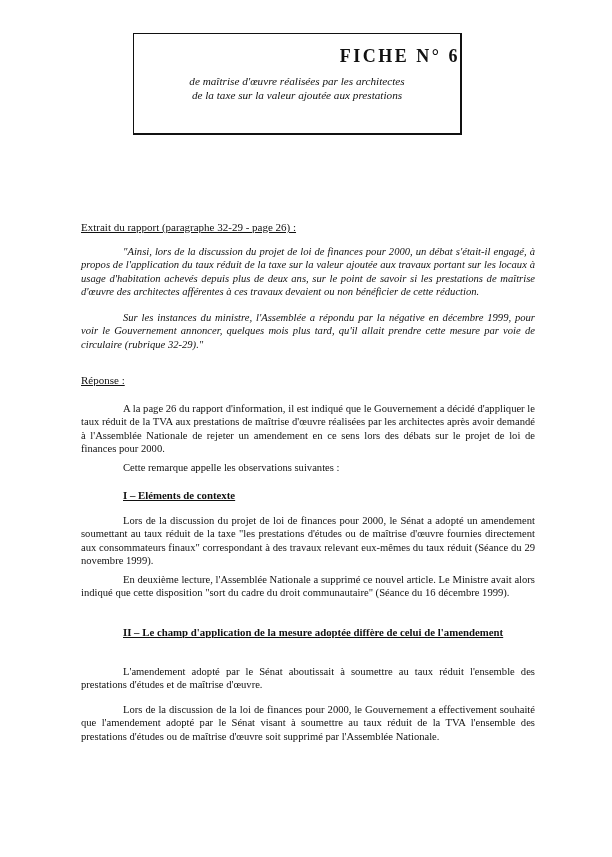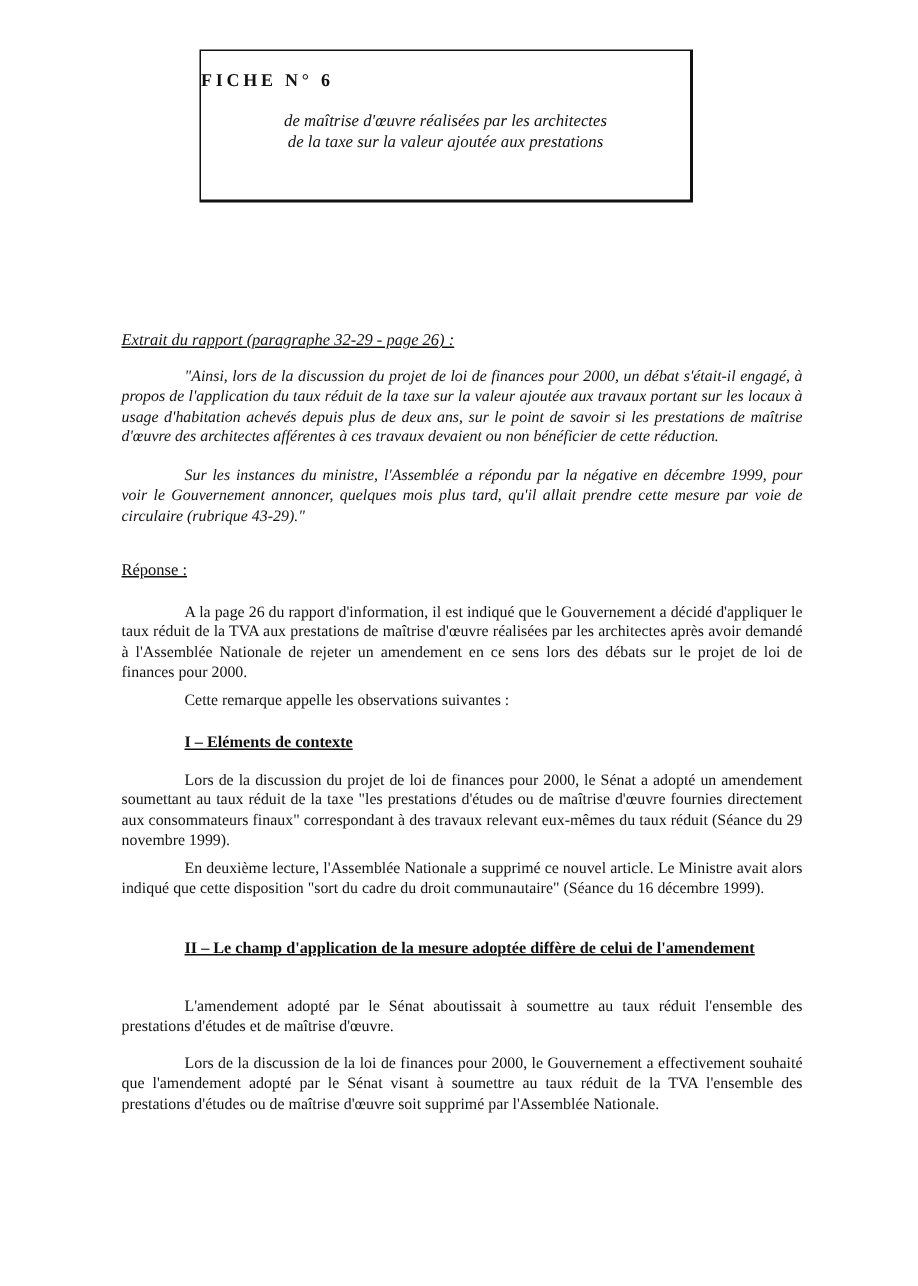--- a/index.html
+++ b/index.html
@@ -1,21 +1,21 @@
 <!DOCTYPE html>
 <html><head>
 <meta charset="utf-8">
 <style>
   html, body { margin: 0; padding: 0; background: #ffffff; }
   body { width: 612px; height: 857px; position: relative; overflow: hidden;
          font-family: "Liberation Serif", "DejaVu Serif", serif; color: #111; }
   .box { position: absolute; left: 133px; top: 33px; width: 326px; height: 99px;
          border: 1.5px solid #111; border-right-width: 2px; border-bottom-width: 2.5px; box-sizing: content-box; }
-  .fiche-title { position: absolute; left: 0; right: 0; top: 12px; text-align: left;
-         font-weight: bold; font-size: 12px; letter-spacing: 2.5px; }
+  .fiche-title { position: absolute; left: 0; right: 0; top: 12px; text-align: right;
+         font-weight: bold; font-size: 18px; letter-spacing: 2.5px; }
   .fiche-sub { position: absolute; left: 0; right: 0; top: 40px; text-align: center;
          font-style: italic; font-size: 11.2px; line-height: 14px; }
   .sec-head { position: absolute; left: 81px; font-size: 11px; text-decoration: underline; }
   .para { position: absolute; left: 81px; width: 454px; font-size: 10.6px; line-height: 13.3px;
           text-align: justify; margin: 0; }
   .para.it { font-style: italic; }
   .indent { text-indent: 42px; }
   .sub-head { position: absolute; left: 81px; width: 454px; font-size: 10.8px; font-weight: bold;
           line-height: 13.3px; text-align: justify; text-indent: 42px; margin: 0; text-decoration: underline; }
   p { margin: 0; }
@@ -24,24 +24,24 @@
 <body>
 
 <div class="box">
   <div class="fiche-title">FICHE N° 6</div>
   <div class="fiche-sub">
     <div>de maîtrise d'œuvre réalisées par les architectes</div>
     <div>de la taxe sur la valeur ajoutée aux prestations</div>
   </div>
 </div>
 
-<div class="sec-head" style="top:221px;font-style:italic;">Extrait du rapport (paragraphe 32-29 - page 26) :</div>
+<div class="sec-head" style="top:221px;">Extrait du rapport (paragraphe 32-29 - page 26) :</div>
 
 <p class="para it indent" style="top:245px;">"Ainsi, lors de la discussion du projet de loi de finances pour 2000, un débat s'était-il engagé, à propos de l'application du taux réduit de la taxe sur la valeur ajoutée aux travaux portant sur les locaux à usage d'habitation achevés depuis plus de deux ans, sur le point de savoir si les prestations de maîtrise d'œuvre des architectes afférentes à ces travaux devaient ou non bénéficier de cette réduction.</p>
-<p class="para it indent" style="top:311px;">Sur les instances du ministre, l'Assemblée a répondu par la négative en décembre 1999, pour voir le Gouvernement annoncer, quelques mois plus tard, qu'il allait prendre cette mesure par voie de circulaire (rubrique 43-29)."</p>
+<p class="para it indent" style="top:311px;">Sur les instances du ministre, l'Assemblée a répondu par la négative en décembre 1999, pour voir le Gouvernement annoncer, quelques mois plus tard, qu'il allait prendre cette mesure par voie de circulaire (rubrique 32-29)."</p>
 
 <div class="sec-head" style="top:374px;">Réponse :</div>
 
 <p class="para indent" style="top:402px;">A la page 26 du rapport d'information, il est indiqué que le Gouvernement a décidé d'appliquer le taux réduit de la TVA aux prestations de maîtrise d'œuvre réalisées par les architectes après avoir demandé à l'Assemblée Nationale de rejeter un amendement en ce sens lors des débats sur le projet de loi de finances pour 2000.</p>
 <p class="para indent" style="top:461px;">Cette remarque appelle les observations suivantes :</p>
 
 <p class="sub-head" style="top:489px;">I – Eléments de contexte</p>
 
 <p class="para indent" style="top:514px;">Lors de la discussion du projet de loi de finances pour 2000, le Sénat a adopté un amendement soumettant au taux réduit de la taxe "les prestations d'études ou de maîtrise d'œuvre fournies directement aux consommateurs finaux" correspondant à des travaux relevant eux-mêmes du taux réduit (Séance du 29 novembre 1999).</p>
 <p class="para indent" style="top:573px;">En deuxième lecture, l'Assemblée Nationale a supprimé ce nouvel article. Le Ministre avait alors indiqué que cette disposition "sort du cadre du droit communautaire" (Séance du 16 décembre 1999).</p>

